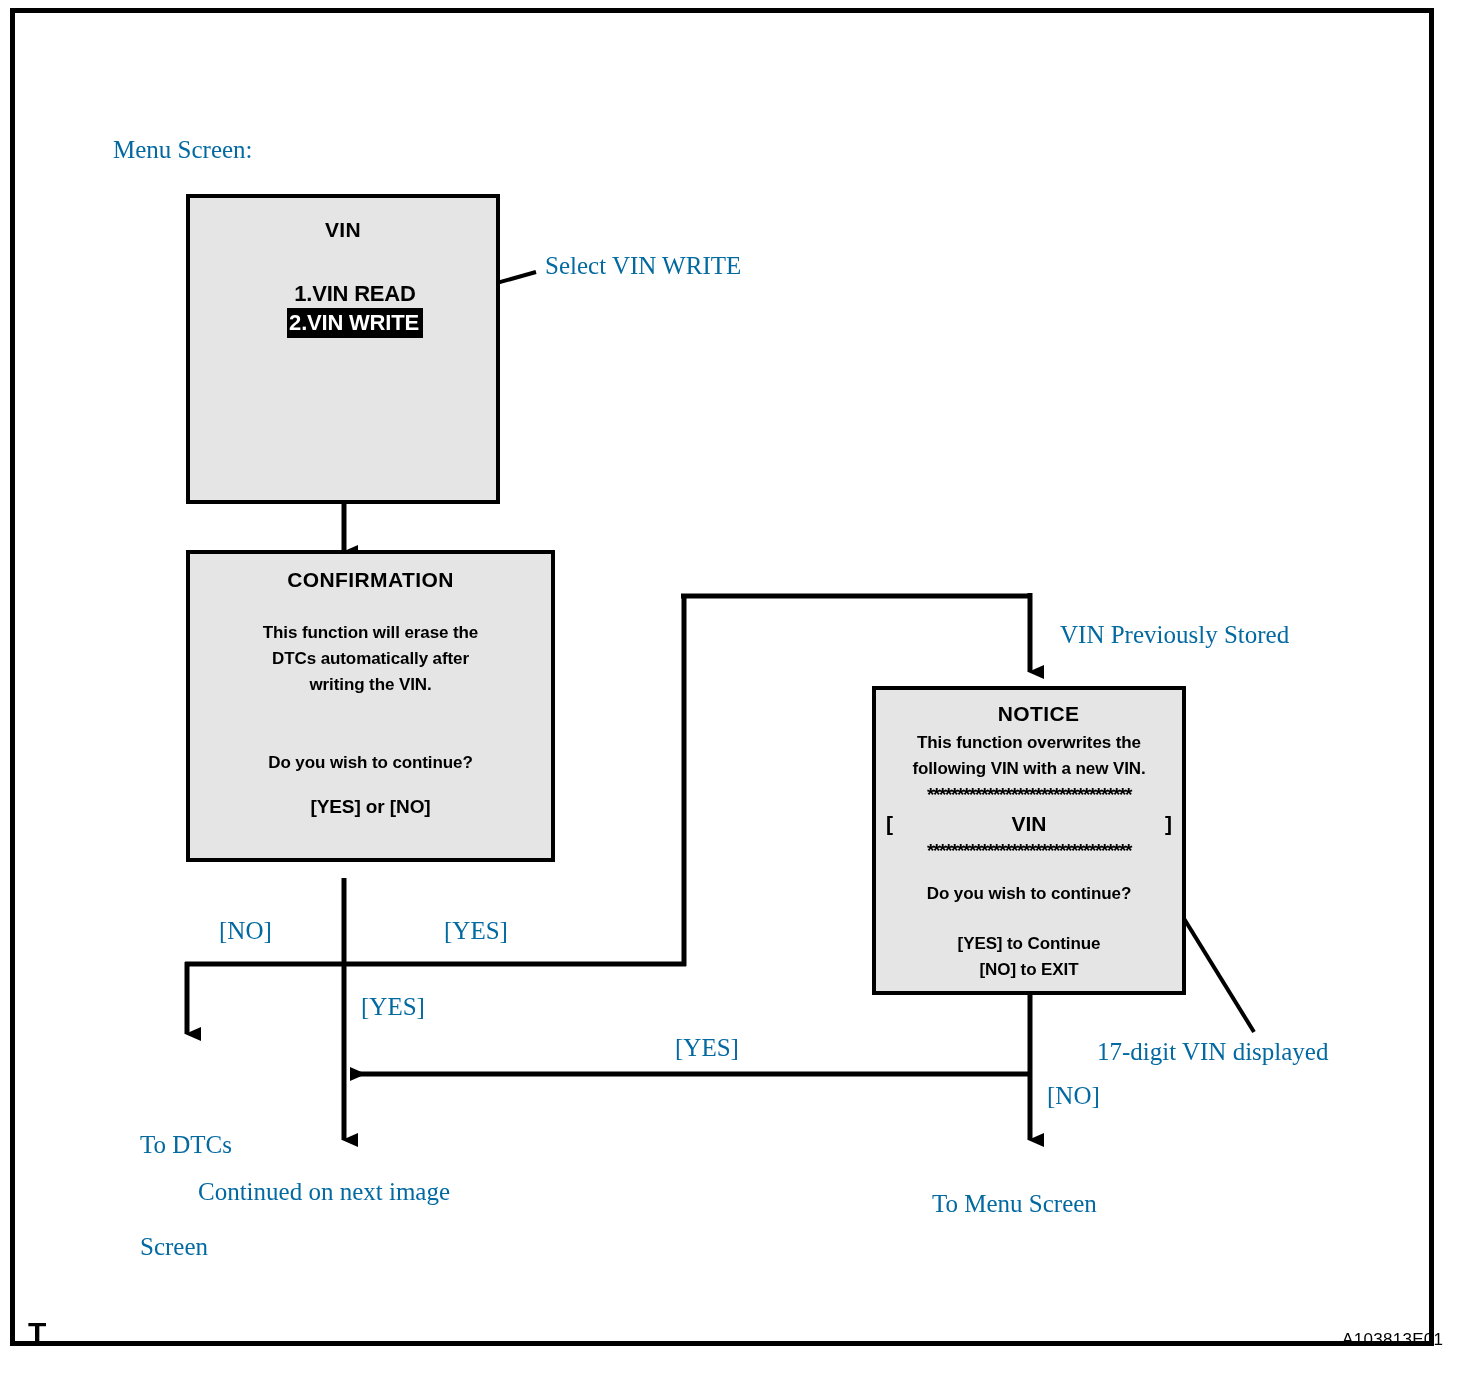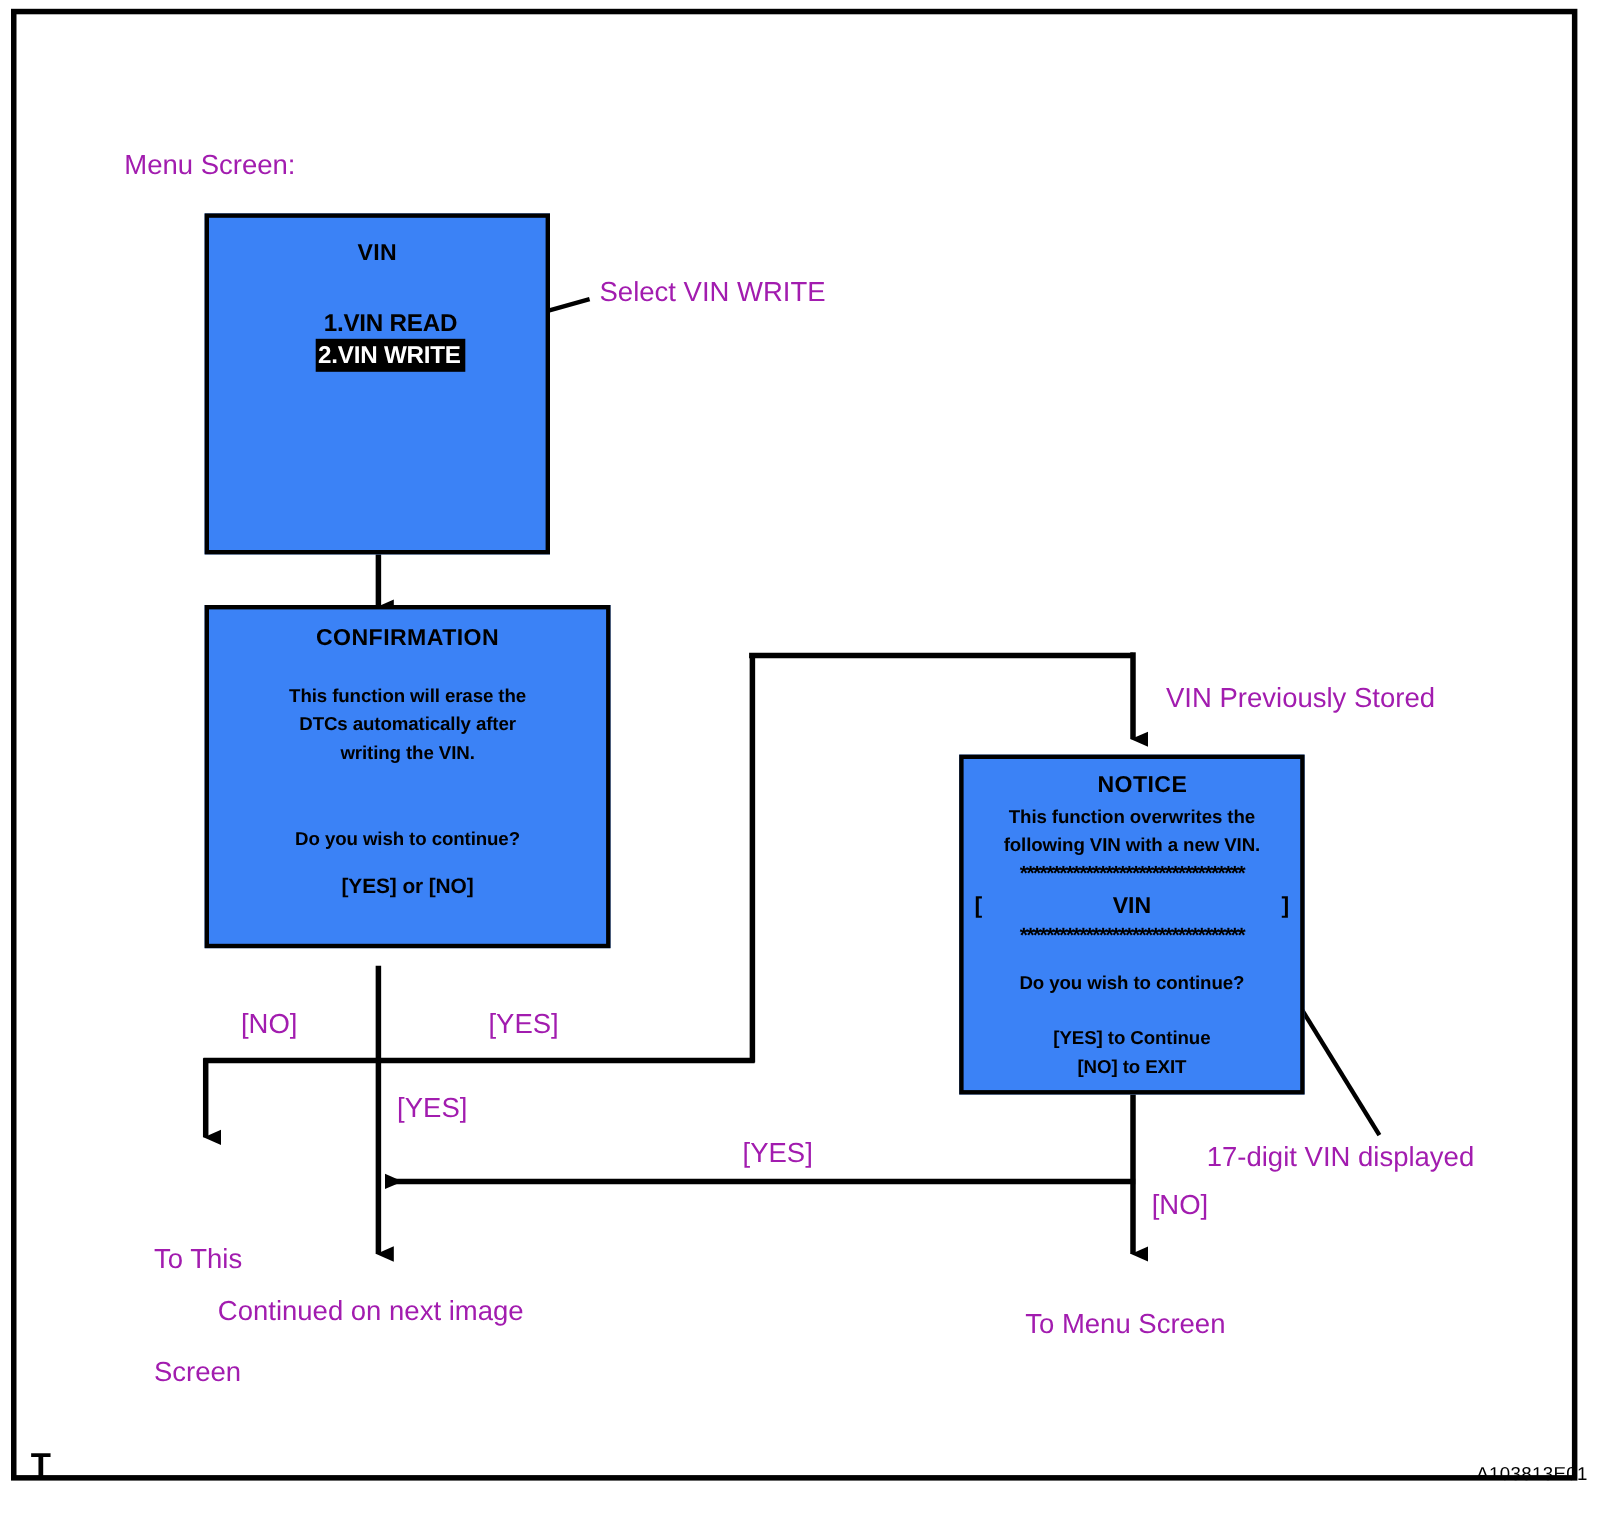--- a/index.html
+++ b/index.html
@@ -27,33 +27,33 @@
   .svg-layer {
     position: absolute;
     left: 0;
     top: 0;
     width: 1472px;
     height: 1384px;
   }
   
   .anno {
     position: absolute;
-    color: #a21caf;
-    font-family: Liberation Sans, sans-serif;
+    color: #0369a1;
+    font-family: Liberation Serif, serif;
     font-size: 25px;
     font-weight: 400;
     white-space: pre;
     letter-spacing: 0px;
   }
   
   .screen {
     position: absolute;
     box-sizing: border-box;
     border: 4px solid #000000;
-    background: #3b82f6;
+    background: #e5e5e5;
     text-align: center;
     font-family: "Liberation Sans", sans-serif;
     font-weight: bold;
     color: #000000;
   }
   .scr-title {
     font-size: 21px;
     font-weight: bold;
     letter-spacing: 0.4px;
   }
@@ -201,21 +201,21 @@
 
   <div class="anno" style="left:444px; top:917px;">[YES]</div>
 
   <div class="anno" style="left:361px; top:993px;">[YES]</div>
 
   <div class="anno" style="left:675px; top:1034px;">[YES]</div>
 
   <div class="anno" style="left:1047px; top:1082px;">[NO]</div>
 
   <div class="anno" style="left:140px; top:1060px; line-height:34px;">
-    <div>To This</div>
+    <div>To DTCs</div>
     <div>Screen</div>
   </div>
 
   <div class="anno" style="left:198px; top:1178px;">Continued on next image</div>
 
   <div class="anno" style="left:932px; top:1190px;">To Menu Screen</div>
 
   <div class="corner-t" style="left:28px; top:1316px;">T</div>
 
   <div class="bot-code" style="left:1342px; top:1330px;">A103813E01</div>

